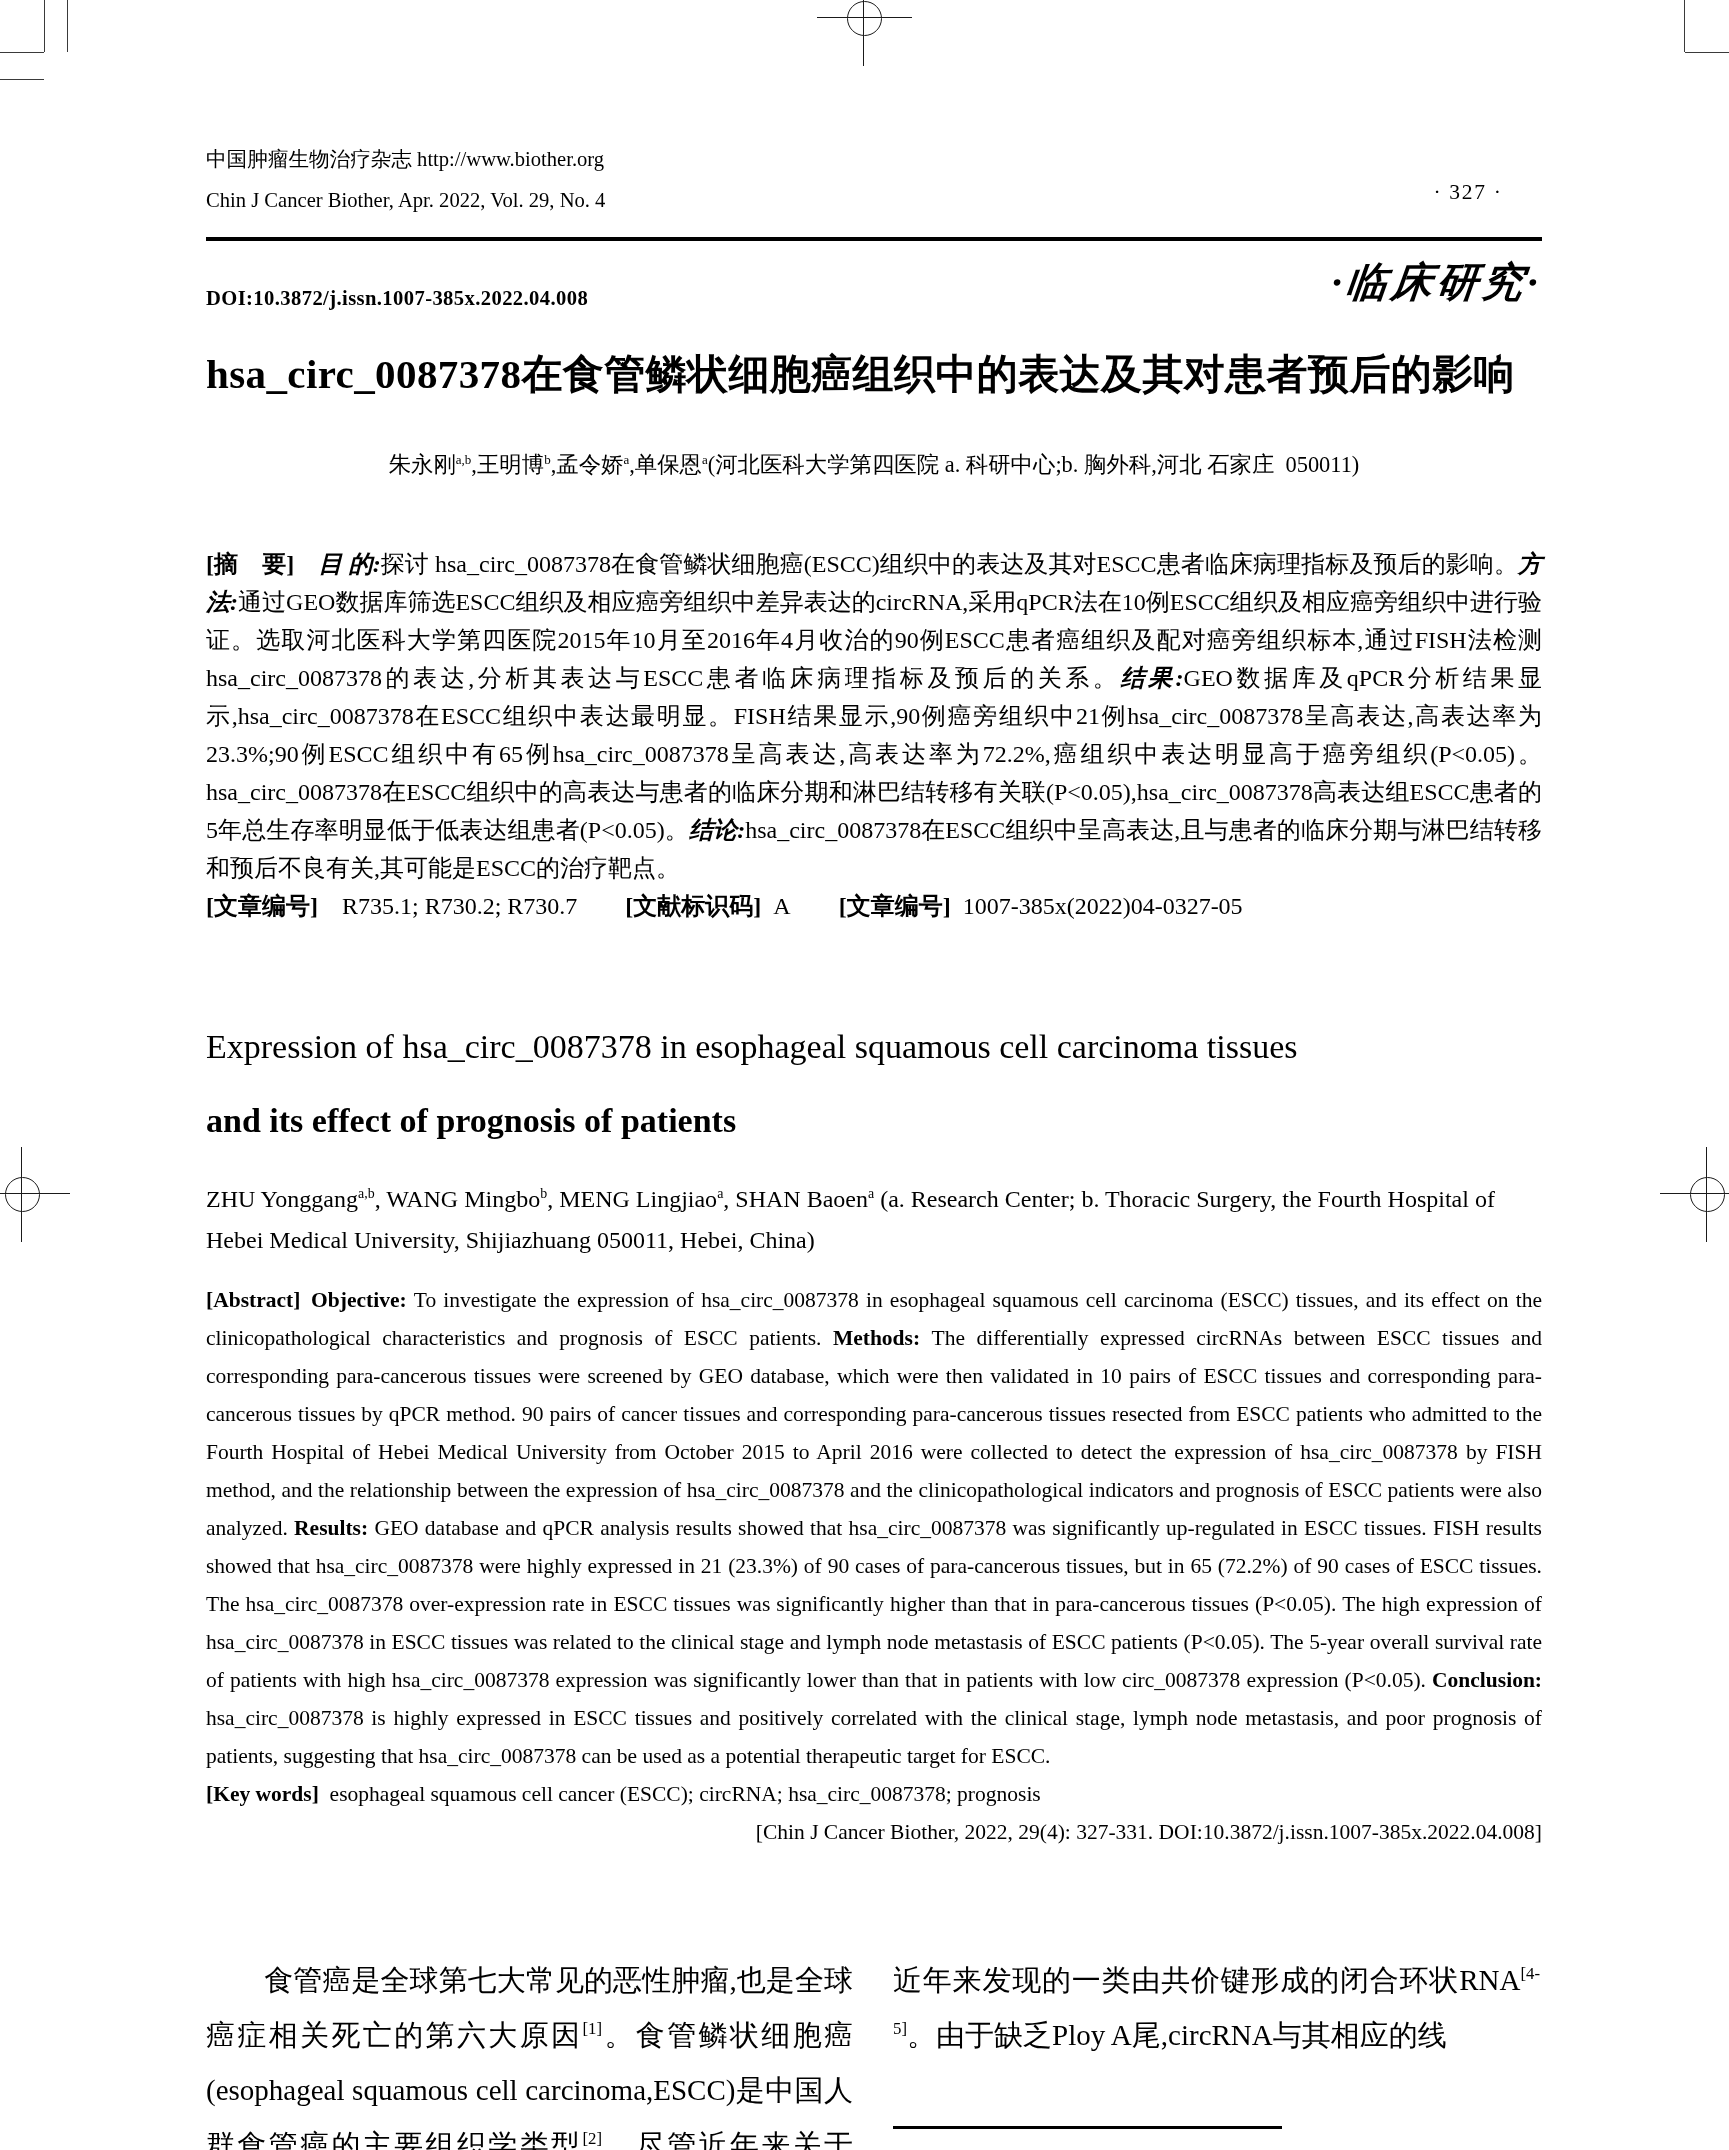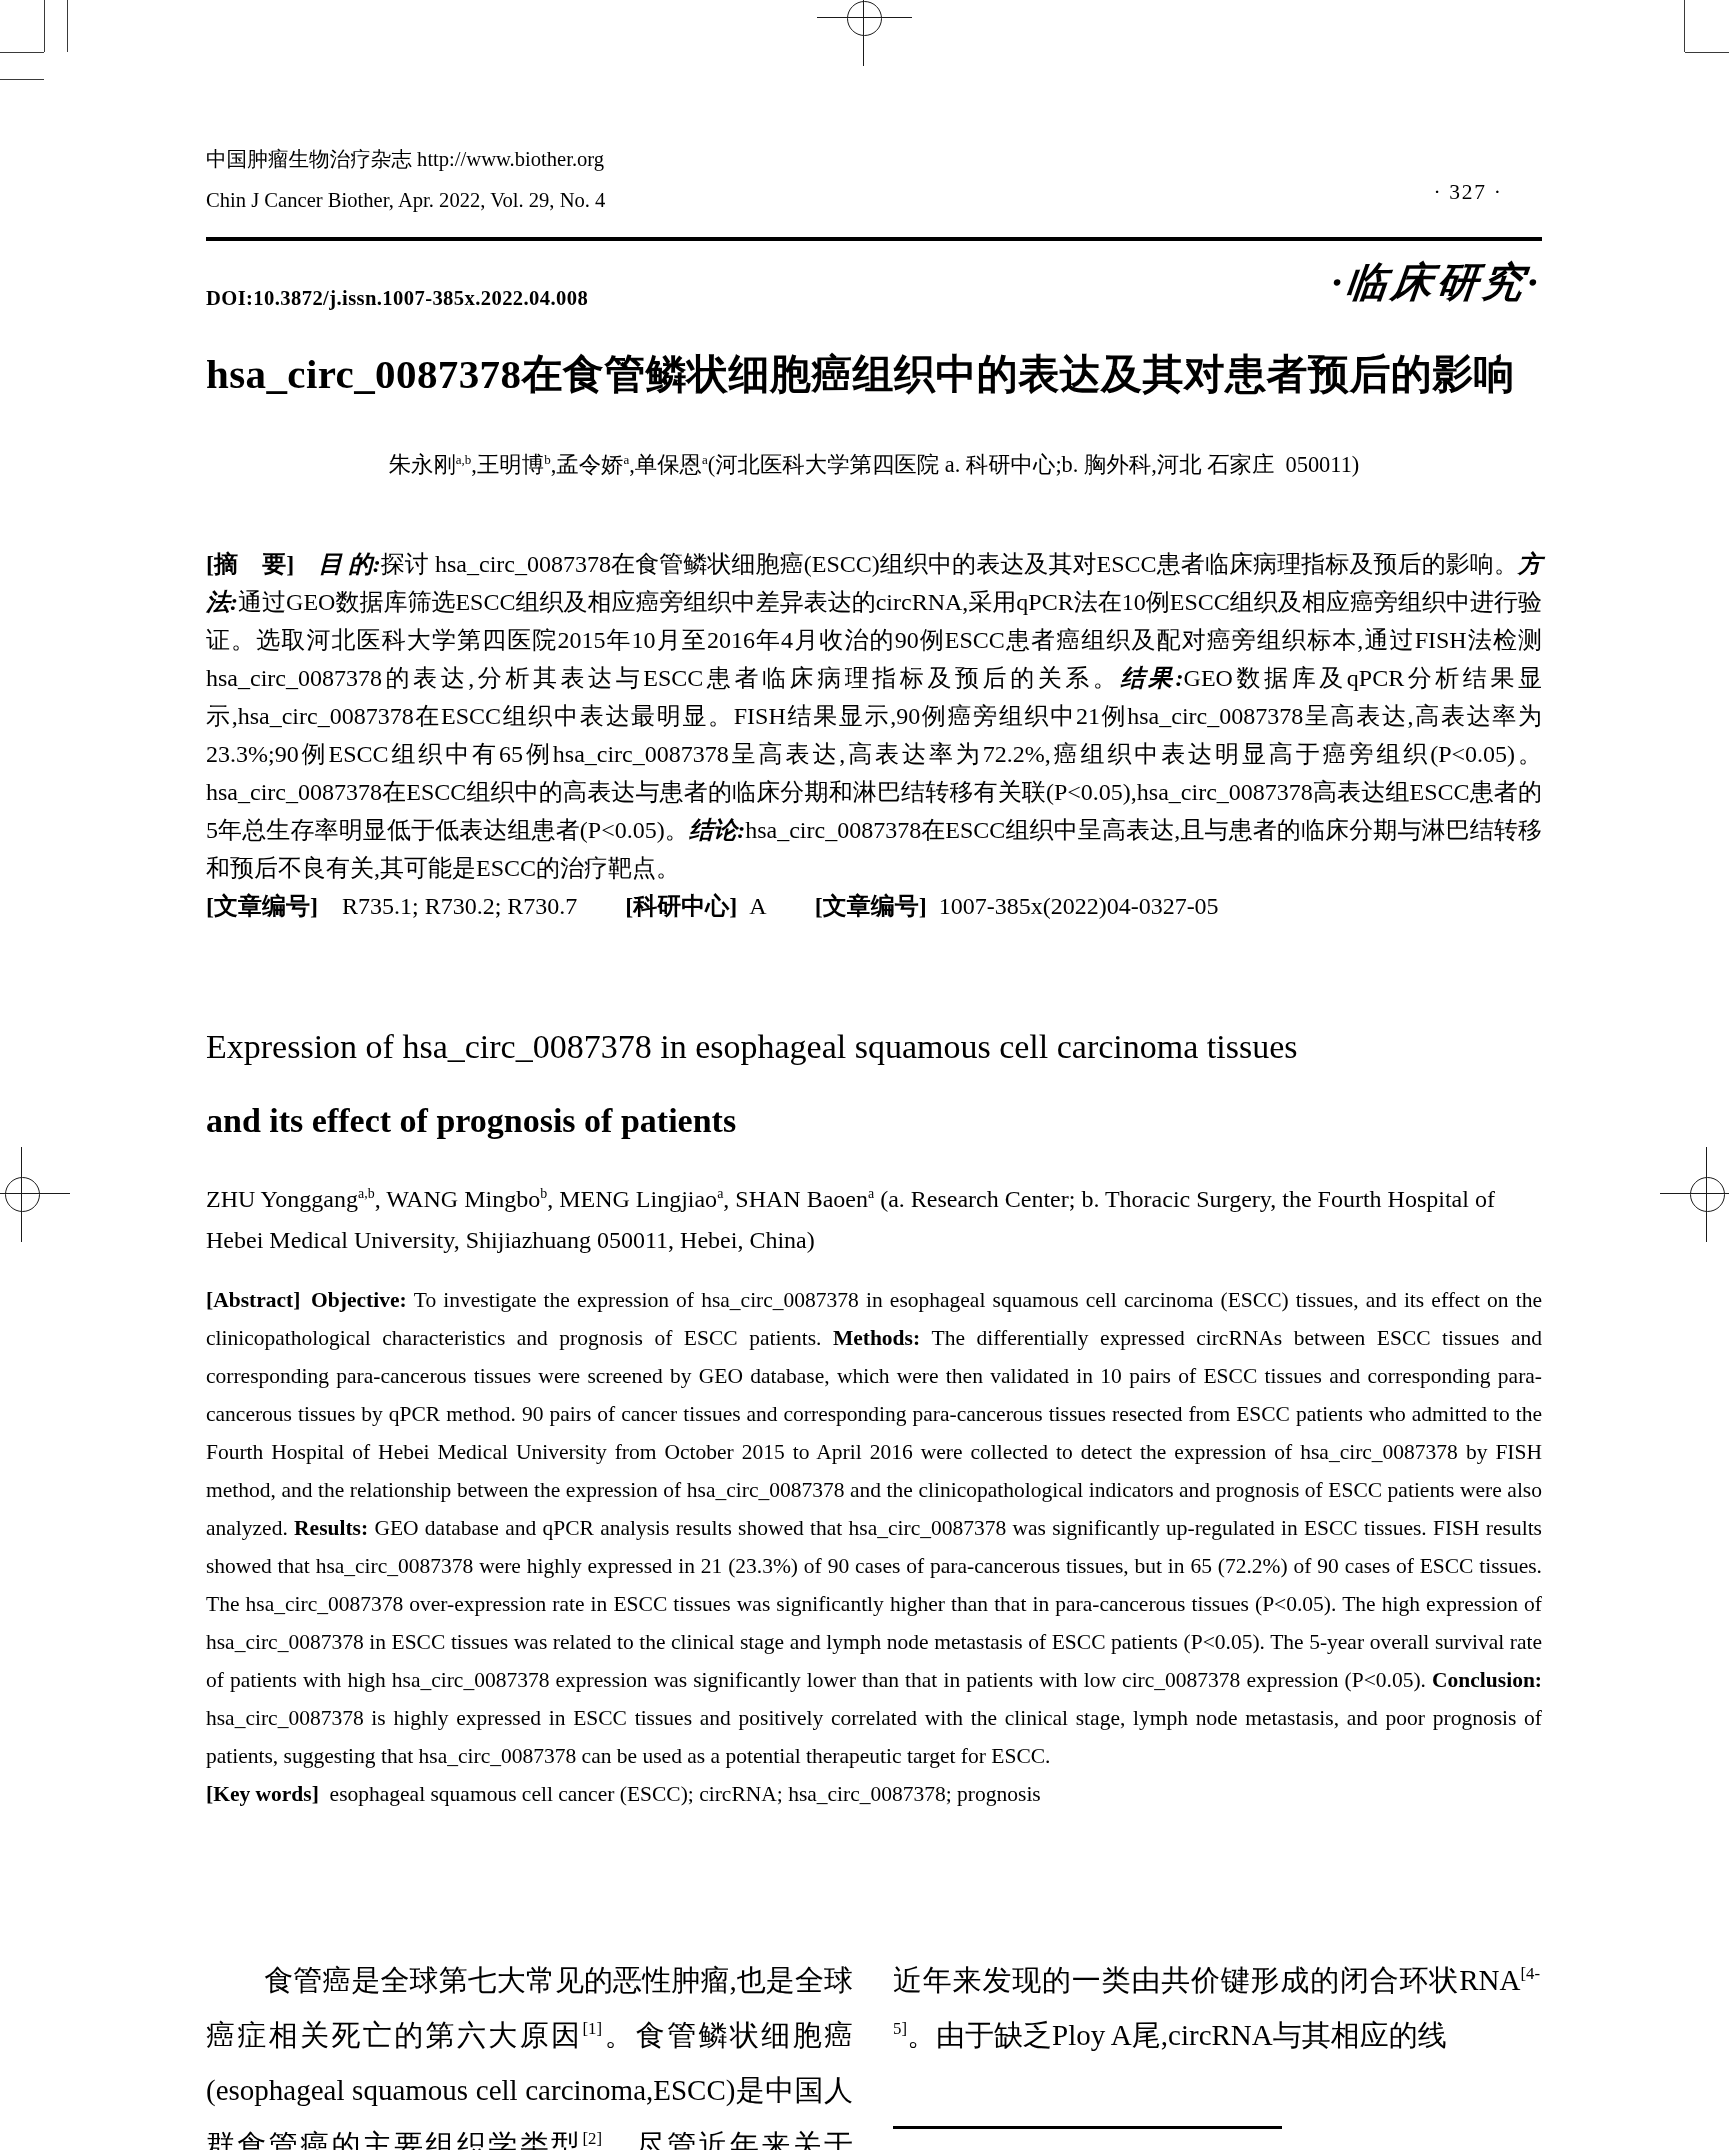--- a/index.html
+++ b/index.html
@@ -81,30 +81,31 @@
   <div class="abs hdr-rule"></div>
 
   <div class="abs doi-line">DOI:10.3872/j.issn.1007-385x.2022.04.008</div>
   <div class="abs badge">·临床研究·</div>
 
   <div class="abs cn-title">hsa_circ_0087378在食管鳞状细胞癌组织中的表达及其对患者预后的影响</div>
   <div class="abs cn-authors"><span>朱永刚</span><span class="sup">a,b</span><span>,王明博</span><span class="sup">b</span><span>,孟令娇</span><span class="sup">a</span><span>,单保恩</span><span class="sup">a</span><span>(河北医科大学第四医院 a. 科研中心;b. 胸外科,河北 石家庄 050011)</span></div>
 
   <div class="abs cn-block">
     <p><span class="b">[摘 要] </span><span class="b i">目 的:</span><span>探讨 hsa_circ_0087378在食管鳞状细胞癌(ESCC)组织中的表达及其对ESCC患者临床病理指标及预后的影响。</span><span class="b i">方法:</span><span>通过GEO数据库筛选ESCC组织及相应癌旁组织中差异表达的circRNA,采用qPCR法在10例ESCC组织及相应癌旁组织中进行验证。选取河北医科大学第四医院2015年10月至2016年4月收治的90例ESCC患者癌组织及配对癌旁组织标本,通过FISH法检测hsa_circ_0087378的表达,分析其表达与ESCC患者临床病理指标及预后的关系。</span><span class="b i">结果:</span><span>GEO数据库及qPCR分析结果显示,hsa_circ_0087378在ESCC组织中表达最明显。FISH结果显示,90例癌旁组织中21例hsa_circ_0087378呈高表达,高表达率为23.3%;90例ESCC组织中有65例hsa_circ_0087378呈高表达,高表达率为72.2%,癌组织中表达明显高于癌旁组织(P&lt;0.05)。hsa_circ_0087378在ESCC组织中的高表达与患者的临床分期和淋巴结转移有关联(P&lt;0.05),hsa_circ_0087378高表达组ESCC患者的5年总生存率明显低于低表达组患者(P&lt;0.05)。</span><span class="b i">结论:</span><span>hsa_circ_0087378在ESCC组织中呈高表达,且与患者的临床分期与淋巴结转移和预后不良有关,其可能是ESCC的治疗靶点。</span></p>
-    <p><span class="b">[文章编号]</span><span> R735.1; R730.2; R730.7  </span><span class="b">[科研中心]</span><span> A  </span><span class="b">[文章编号]</span><span> 1007-385x(2022)04-0327-05</span></p>
+    <p><span class="b">[文章编号]</span><span> R735.1; R730.2; R730.7  </span><span class="b">[文献标识码]</span><span> A  </span><span class="b">[文章编号]</span><span> 1007-385x(2022)04-0327-05</span></p>
   </div>
 
   <div class="abs en-title1">Expression of hsa_circ_0087378 in esophageal squamous cell carcinoma tissues</div>
   <div class="abs en-title2">and its effect of prognosis of patients</div>
   <div class="abs en-authors"><span>ZHU Yonggang</span><span class="sup">a,b</span><span>, WANG Mingbo</span><span class="sup">b</span><span>, MENG Lingjiao</span><span class="sup">a</span><span>, SHAN Baoen</span><span class="sup">a</span><span> (a. Research Center; b. Thoracic Surgery, the Fourth Hospital of Hebei Medical University, Shijiazhuang 050011, Hebei, China)</span></div>
 
   <div class="abs en-block">
     <p><span class="b">[Abstract] </span><span class="b">Objective: </span><span>To investigate the expression of hsa_circ_0087378 in esophageal squamous cell carcinoma (ESCC) tissues, and its effect on the clinicopathological characteristics and prognosis of ESCC patients. </span><span class="b">Methods: </span><span>The differentially expressed circRNAs between ESCC tissues and corresponding para-cancerous tissues were screened by GEO database, which were then validated in 10 pairs of ESCC tissues and corresponding para-cancerous tissues by qPCR method. 90 pairs of cancer tissues and corresponding para-cancerous tissues resected from ESCC patients who admitted to the Fourth Hospital of Hebei Medical University from October 2015 to April 2016 were collected to detect the expression of hsa_circ_0087378 by FISH method, and the relationship between the expression of hsa_circ_0087378 and the clinicopathological indicators and prognosis of ESCC patients were also analyzed. </span><span class="b">Results: </span><span>GEO database and qPCR analysis results showed that hsa_circ_0087378 was significantly up-regulated in ESCC tissues. FISH results showed that hsa_circ_0087378 were highly expressed in 21 (23.3%) of 90 cases of para-cancerous tissues, but in 65 (72.2%) of 90 cases of ESCC tissues. The hsa_circ_0087378 over-expression rate in ESCC tissues was significantly higher than that in para-cancerous tissues (P&lt;0.05). The high expression of hsa_circ_0087378 in ESCC tissues was related to the clinical stage and lymph node metastasis of ESCC patients (P&lt;0.05). The 5-year overall survival rate of patients with high hsa_circ_0087378 expression was significantly lower than that in patients with low circ_0087378 expression (P&lt;0.05). </span><span class="b">Conclusion: </span><span>hsa_circ_0087378 is highly expressed in ESCC tissues and positively correlated with the clinical stage, lymph node metastasis, and poor prognosis of patients, suggesting that hsa_circ_0087378 can be used as a potential therapeutic target for ESCC.</span></p>
     <p><span class="b">[Key words]</span><span> esophageal squamous cell cancer (ESCC); circRNA; hsa_circ_0087378; prognosis</span></p>
+    <p class="citation">[Chin J Cancer Biother, 2022, 29(4): 327-331. DOI:10.3872/j.issn.1007-385x.2022.04.008]</p>
   </div>
 
   <div class="abs col col-left"><span>　　食管癌是全球第七大常见的恶性肿瘤,也是全球癌症相关死亡的第六大原因</span><span class="sup">[1]</span><span>。食管鳞状细胞癌(esophageal squamous cell carcinoma,ESCC)是中国人群食管癌的主要组织学类型</span><span class="sup">[2]</span><span>。尽管近年来关于ESCC的治疗方案已有很大改进,但患者的5年生存率仍不理想</span></div>
   <div class="abs col col-right"><span>近年来发现的一类由共价键形成的闭合环状RNA</span><span class="sup">[4-5]</span><span>。由于缺乏Ploy A尾,circRNA与其相应的线</span></div>
 
   <div class="abs fn-rule"></div>
 
 </div>
 
 

